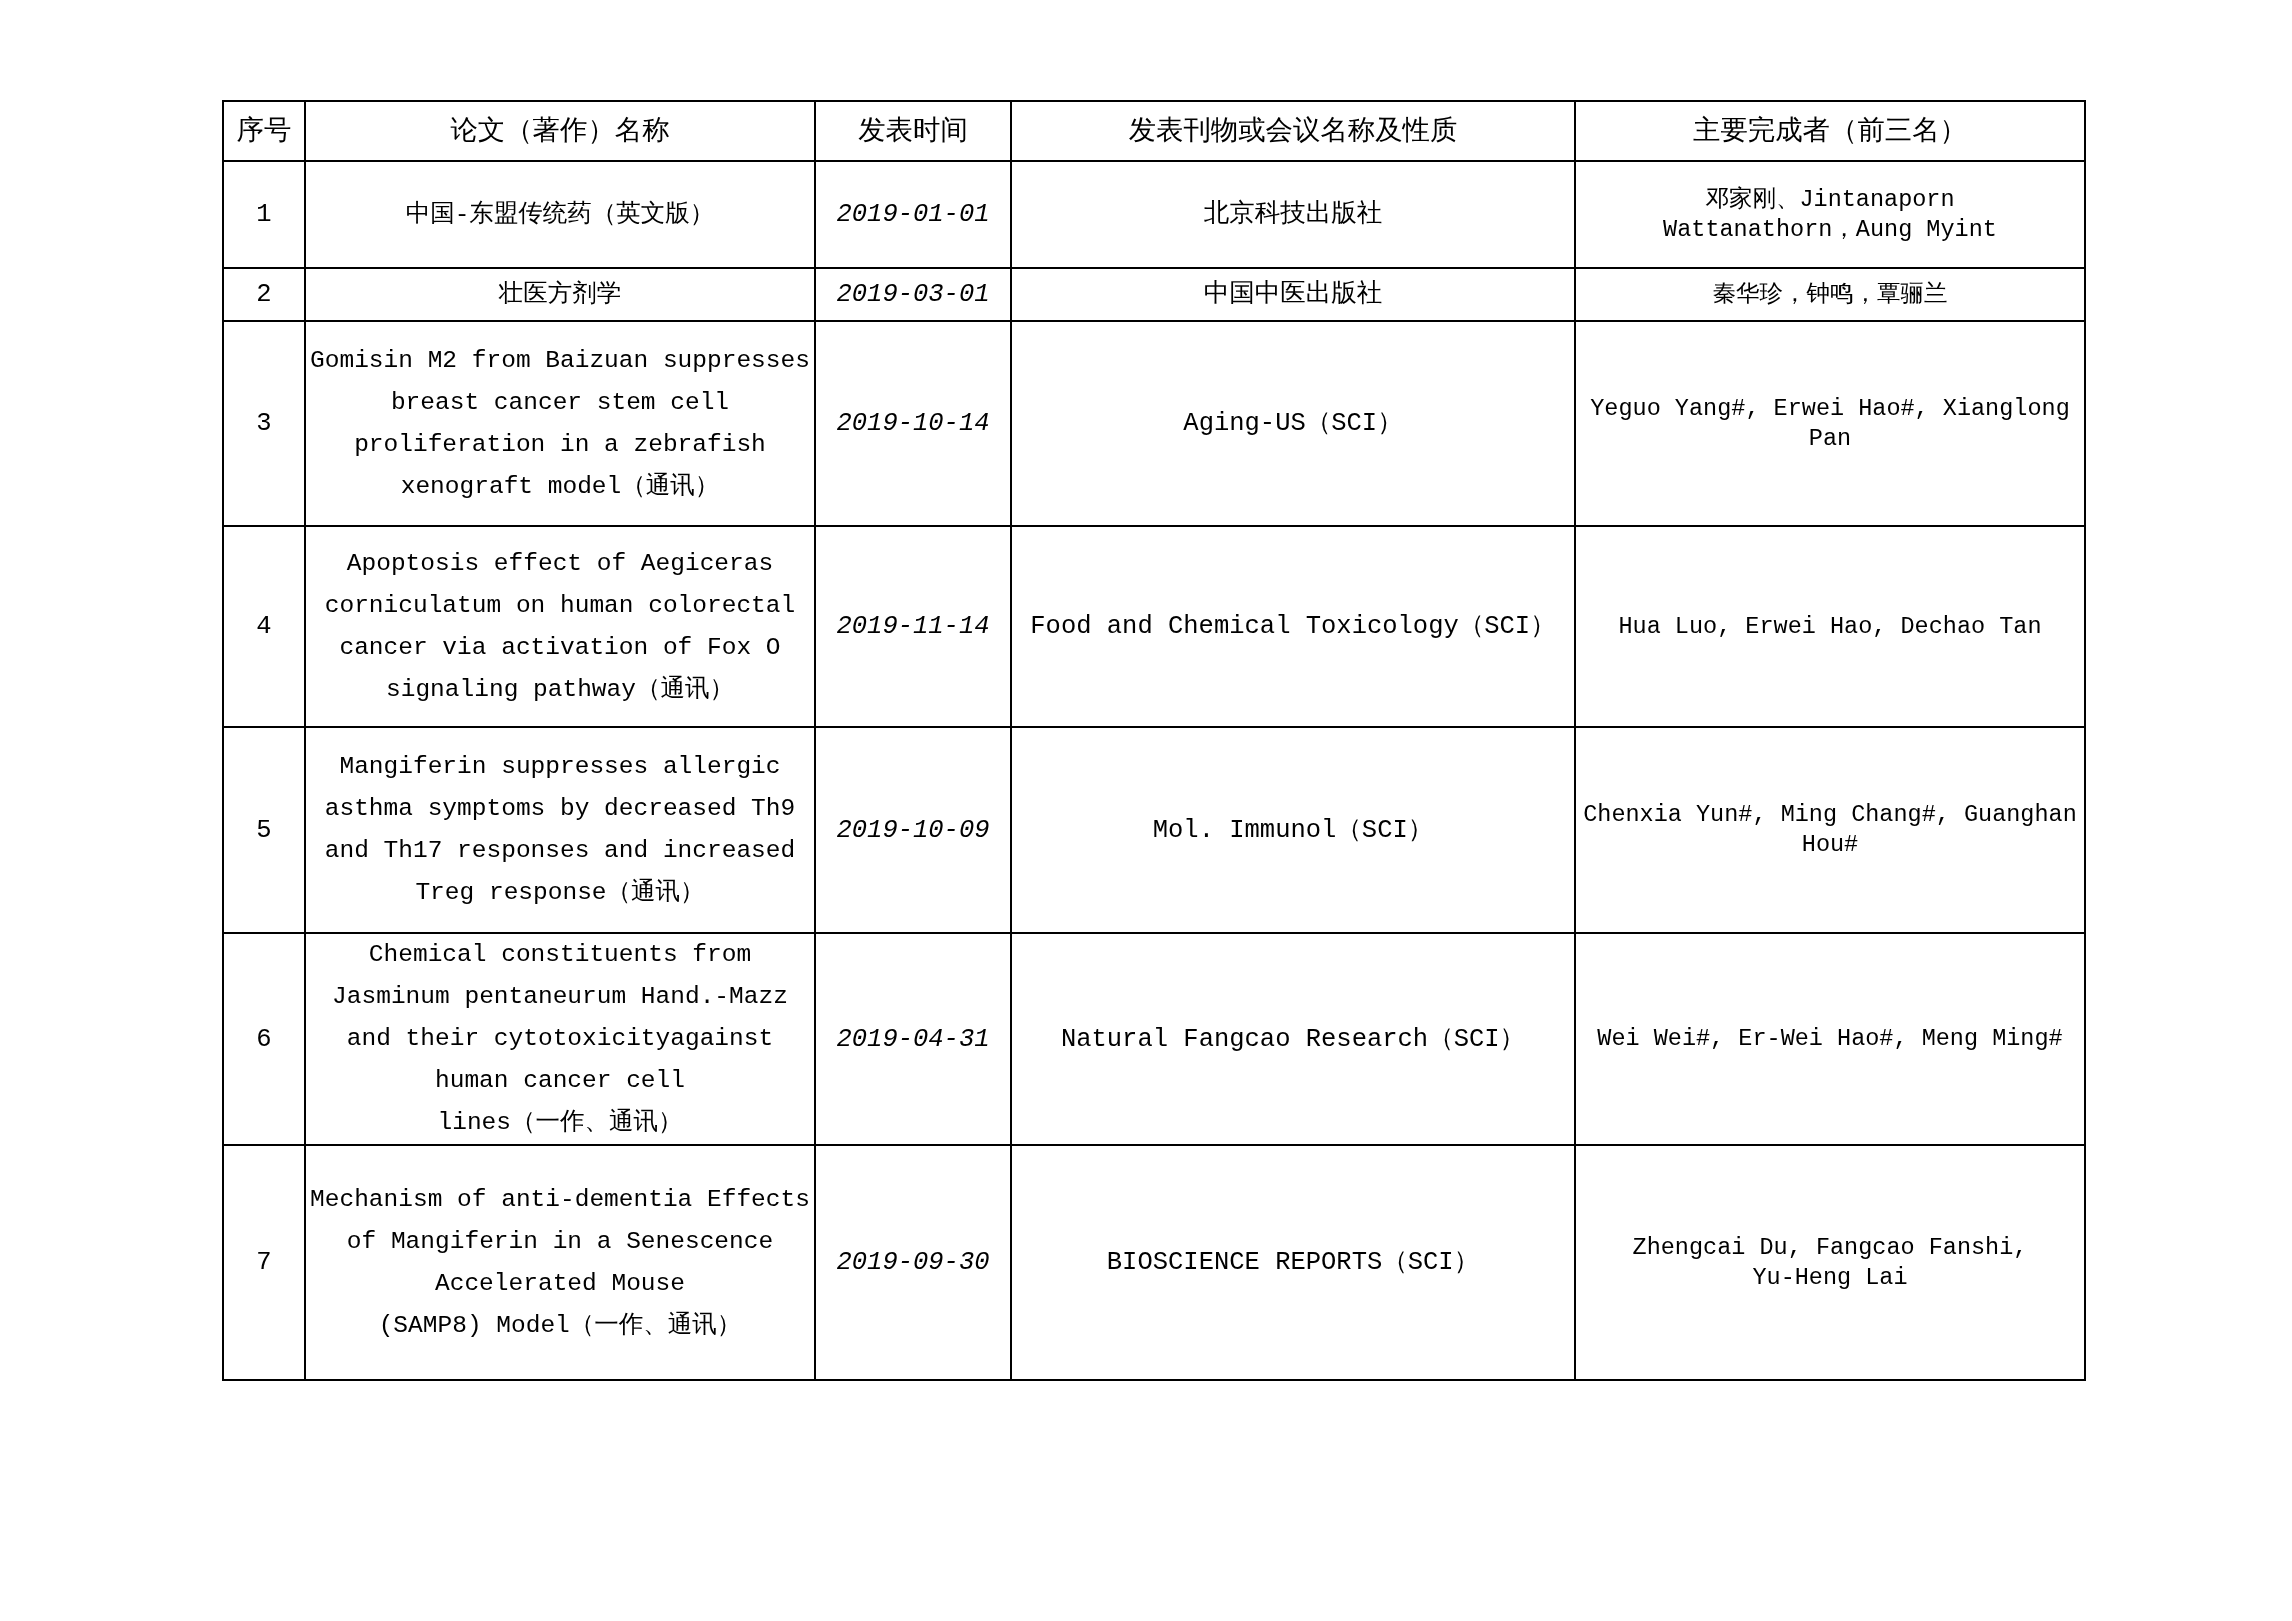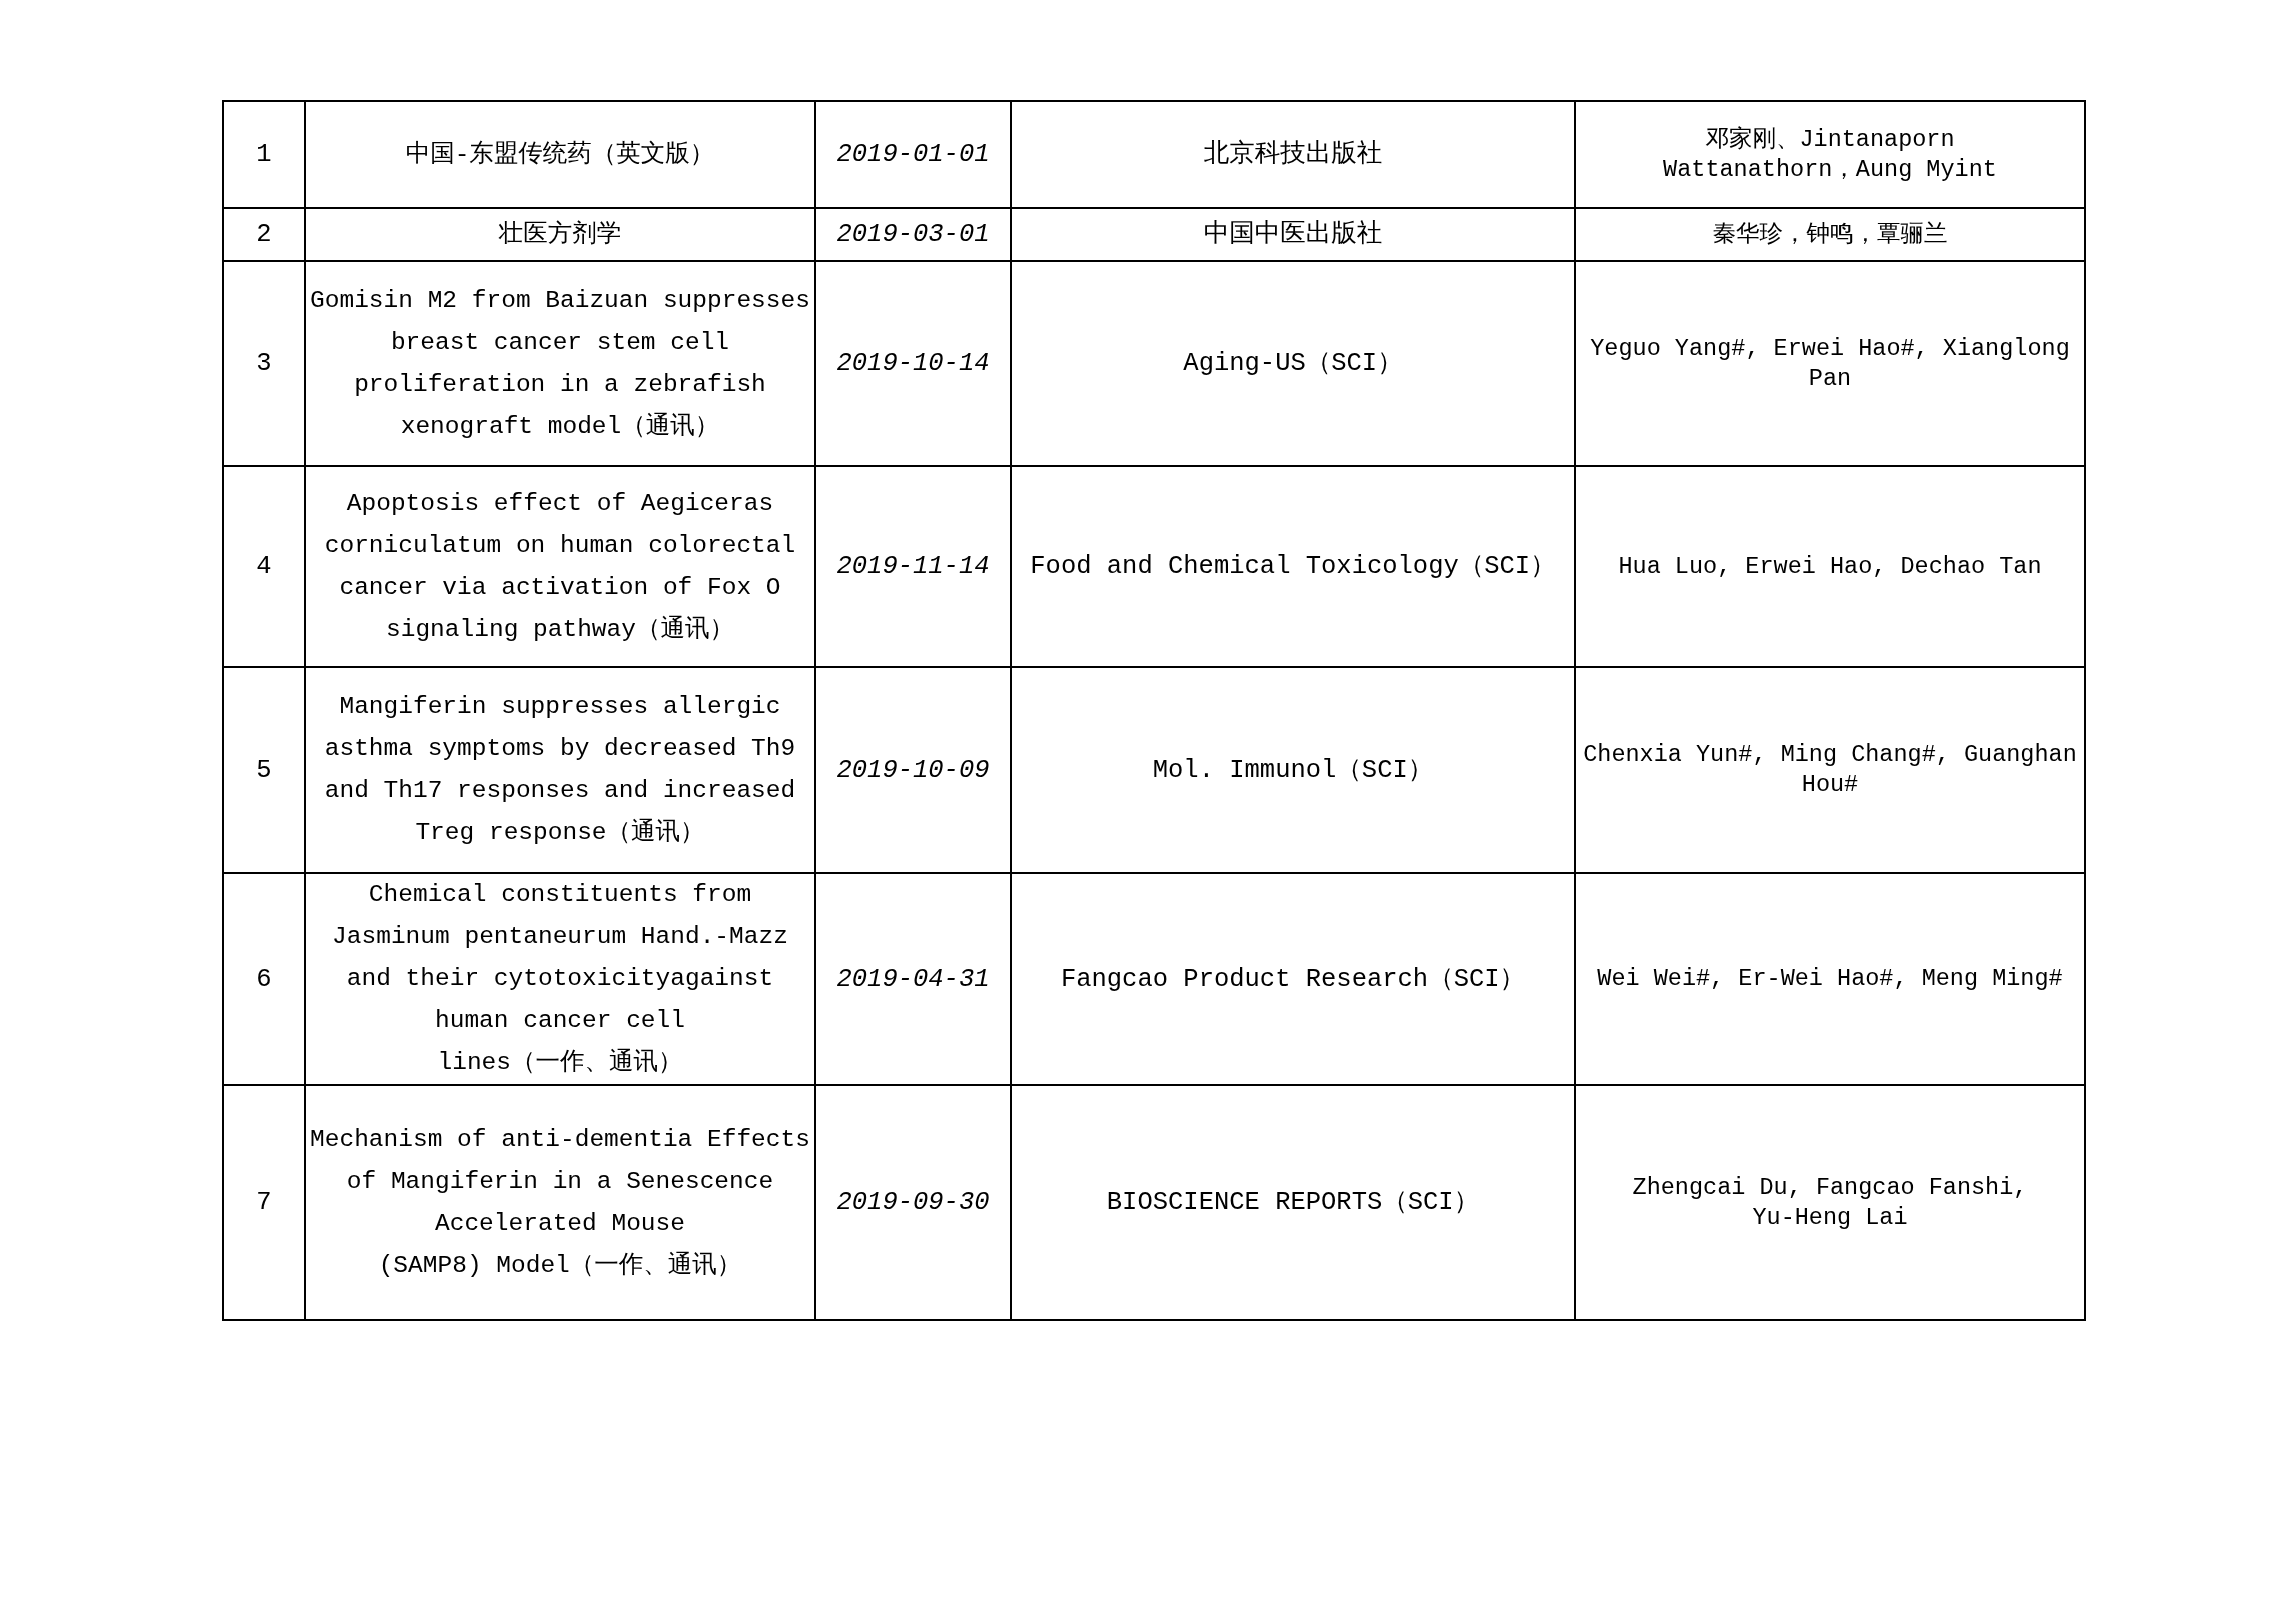--- a/index.html
+++ b/index.html
@@ -62,20 +62,27 @@
 <div class="page">
   <table class="pub-table">
     <colgroup>
       <col style="width:82px">
       <col style="width:510px">
       <col style="width:196px">
       <col style="width:564px">
       <col style="width:510px">
     </colgroup>
     <tbody>
+        <tr class="hdr">
+      <th>序号</th>
+      <th>论文（著作）名称</th>
+      <th>发表时间</th>
+      <th>发表刊物或会议名称及性质</th>
+      <th>主要完成者（前三名）</th>
+    </tr>
     <tr class="r1">
       <td class="num-cell low1">1</td>
       <td class="title-cell">中国-东盟传统药（英文版）</td>
       <td class="date-cell low1">2019-01-01</td>
       <td class="venue-cell low1">北京科技出版社</td>
       <td class="authors-cell">邓家刚、Jintanaporn
 Wattanathorn，Aung Myint</td>
     </tr>
     <tr class="r2">
       <td class="num-cell">2</td>
@@ -117,21 +124,21 @@
 Hou#</td>
     </tr>
     <tr class="r6">
       <td class="num-cell low">6</td>
       <td class="title-cell">Chemical constituents from
 Jasminum pentaneurum Hand.-Mazz
 and their cytotoxicityagainst
 human cancer cell
 lines（一作、通讯）</td>
       <td class="date-cell low">2019-04-31</td>
-      <td class="venue-cell low">Fangcao Product Research（SCI）</td>
+      <td class="venue-cell low">Natural Fangcao Research（SCI）</td>
       <td class="authors-cell low">Wei Wei#, Er-Wei Hao#, Meng Ming#</td>
     </tr>
     <tr class="r7">
       <td class="num-cell low">7</td>
       <td class="title-cell">Mechanism of anti-dementia Effects
 of Mangiferin in a Senescence
 Accelerated Mouse
 (SAMP8) Model（一作、通讯）</td>
       <td class="date-cell low">2019-09-30</td>
       <td class="venue-cell low">BIOSCIENCE REPORTS（SCI）</td>

